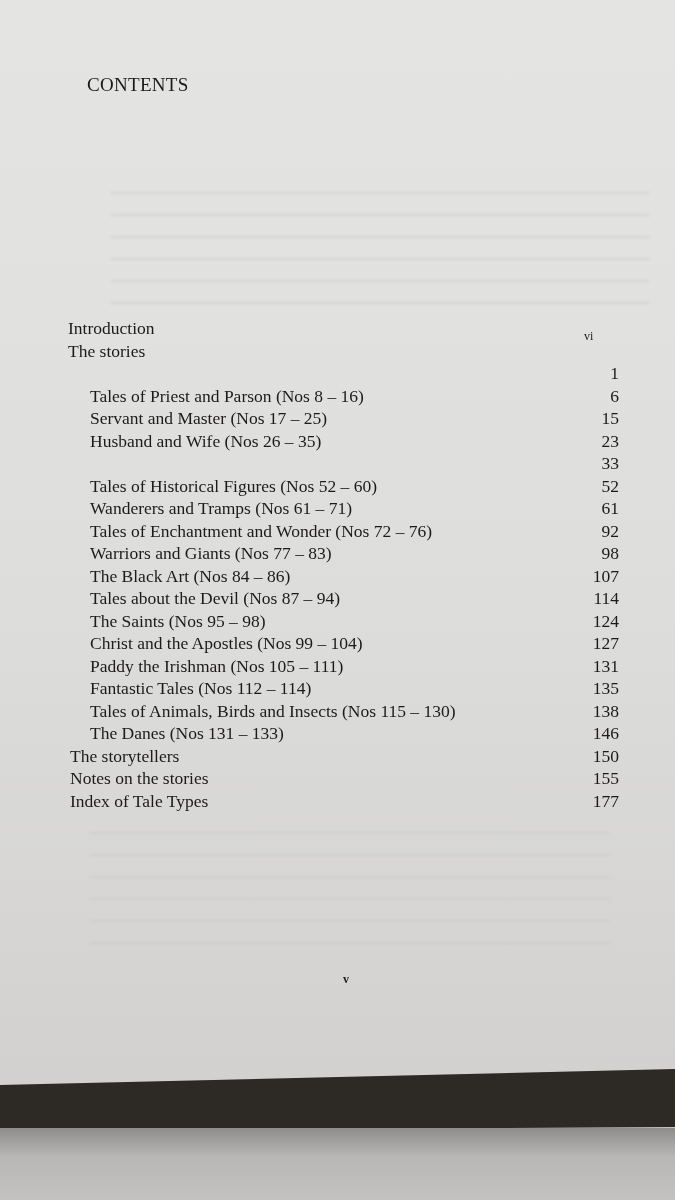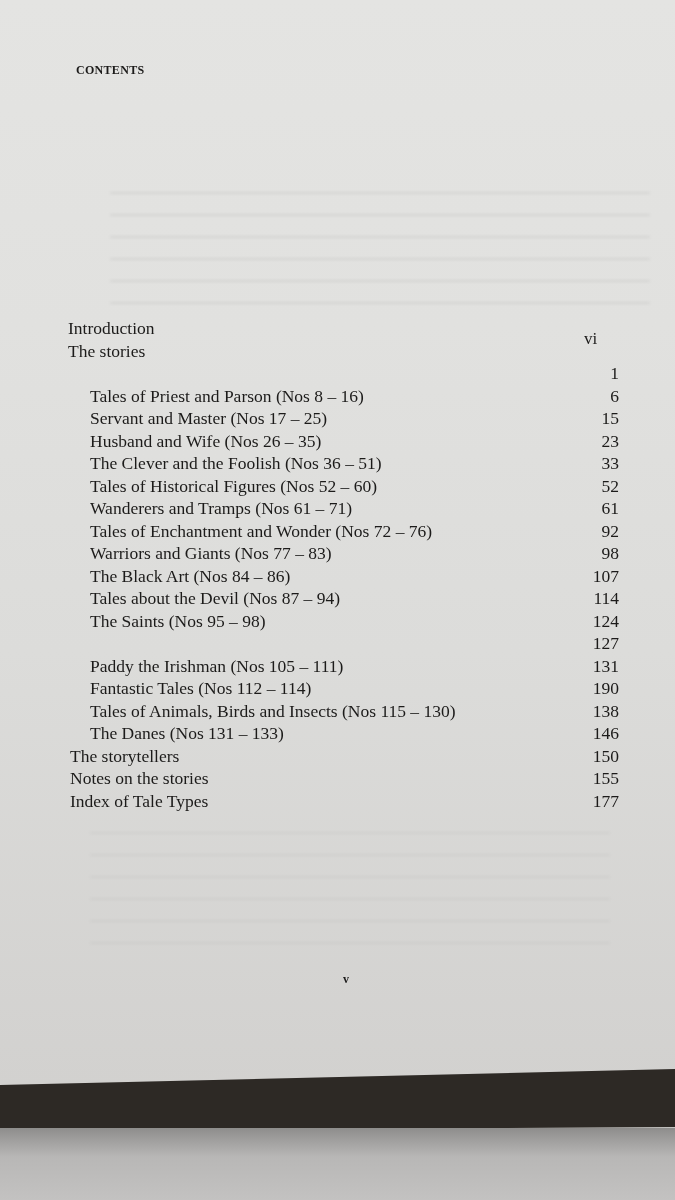--- a/index.html
+++ b/index.html
@@ -58,24 +58,24 @@
       left: 0;
       top: 1128px;
       width: 675px;
       height: 72px;
       background: linear-gradient(180deg, #8e8d8c 0%, #b8b7b6 40%, #c3c2c1 100%);
     }
     .heading {
       position: absolute;
       left: 76px;
       top: 63px;
-      font-size: 12px;
+      font-size: 19px;
       letter-spacing: 0.3px;
-      font-weight: bold;
-      margin: 0;
+      font-weight: normal;
+      margin: 11px;
     }
     .toc {
       position: absolute;
       left: 0;
       top: 317px;
       width: 675px;
     }
     .row {
       position: relative;
       height: 22.5px;
@@ -90,21 +90,21 @@
       right: 56px;
       text-align: right;
     }
     .row.lvl0 .title { left: 68px; }
     .row.lvl1 .title { left: 90px; }
     .row.lvl0b .title { left: 70px; }
     .intro-pg {
       position: absolute;
       left: 584px;
       top: 329px;
-      font-size: 17px;
+      font-size: 12px;
     }
     .folio {
       position: absolute;
       left: 343px;
       top: 972px;
       font-size: 12px;
       font-weight: bold;
     }
   </style>
 </head>
@@ -135,21 +135,20 @@
     </div>
     <div class="row lvl1">
       <span class="title">Servant and Master (Nos 17 – 25)</span>
       <span class="pg">15</span>
     </div>
     <div class="row lvl1">
       <span class="title">Husband and Wife (Nos 26 – 35)</span>
       <span class="pg">23</span>
     </div>
     <div class="row lvl1">
-      <span class="title">The Clever and the Foolish (Nos 36 – 51)</span>
       <span class="pg">33</span>
     </div>
     <div class="row lvl1">
       <span class="title">Tales of Historical Figures (Nos 52 – 60)</span>
       <span class="pg">52</span>
     </div>
     <div class="row lvl1">
       <span class="title">Wanderers and Tramps (Nos 61 – 71)</span>
       <span class="pg">61</span>
     </div>
@@ -167,29 +166,30 @@
     </div>
     <div class="row lvl1">
       <span class="title">Tales about the Devil (Nos 87 – 94)</span>
       <span class="pg">114</span>
     </div>
     <div class="row lvl1">
       <span class="title">The Saints (Nos 95 – 98)</span>
       <span class="pg">124</span>
     </div>
     <div class="row lvl1">
+      <span class="title">Christ and the Apostles (Nos 99 – 104)</span>
       <span class="pg">127</span>
     </div>
     <div class="row lvl1">
       <span class="title">Paddy the Irishman (Nos 105 – 111)</span>
       <span class="pg">131</span>
     </div>
     <div class="row lvl1">
       <span class="title">Fantastic Tales (Nos 112 – 114)</span>
-      <span class="pg">190</span>
+      <span class="pg">135</span>
     </div>
     <div class="row lvl1">
       <span class="title">Tales of Animals, Birds and Insects (Nos 115 – 130)</span>
       <span class="pg">138</span>
     </div>
     <div class="row lvl1">
       <span class="title">The Danes (Nos 131 – 133)</span>
       <span class="pg">146</span>
     </div>
 

